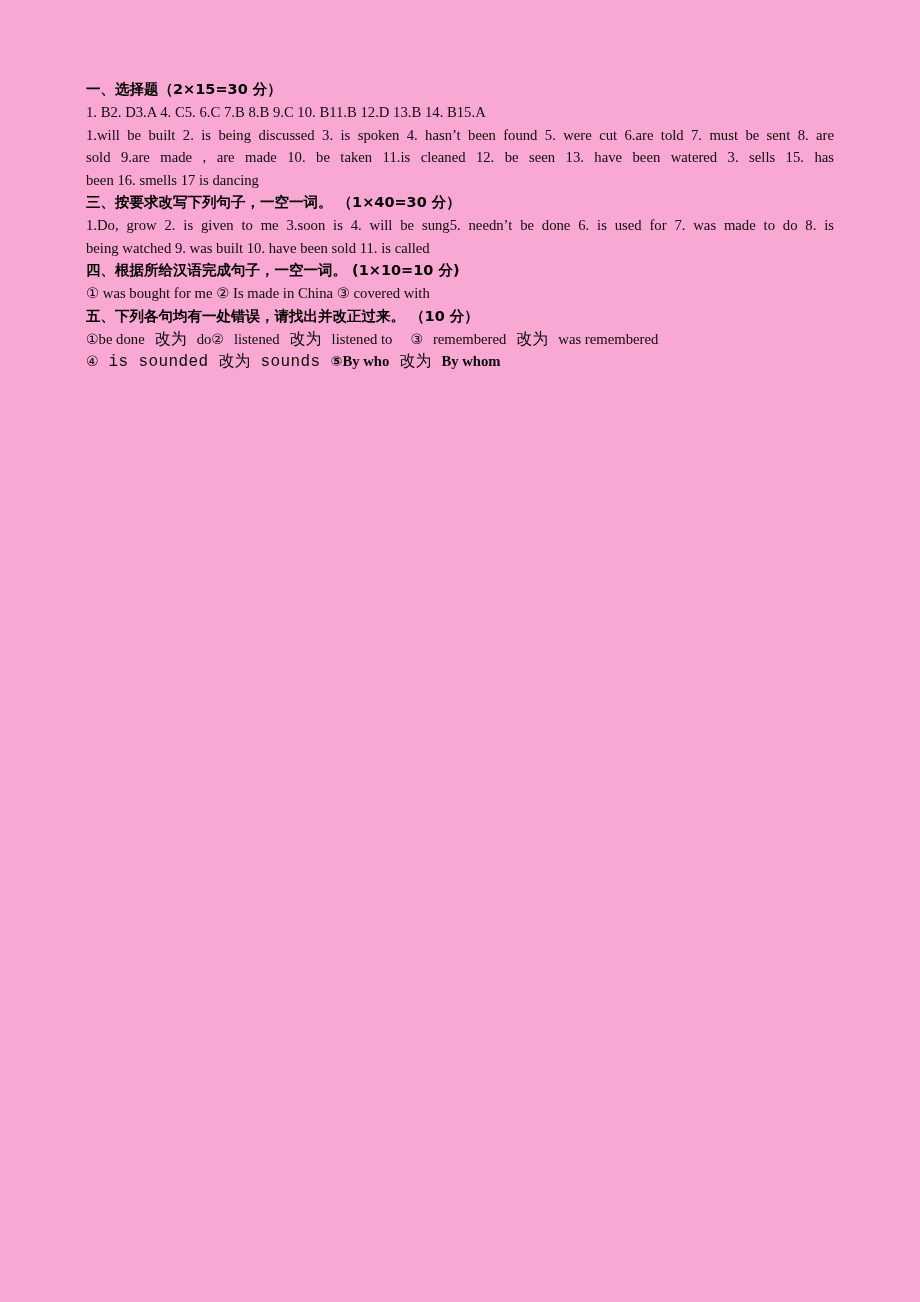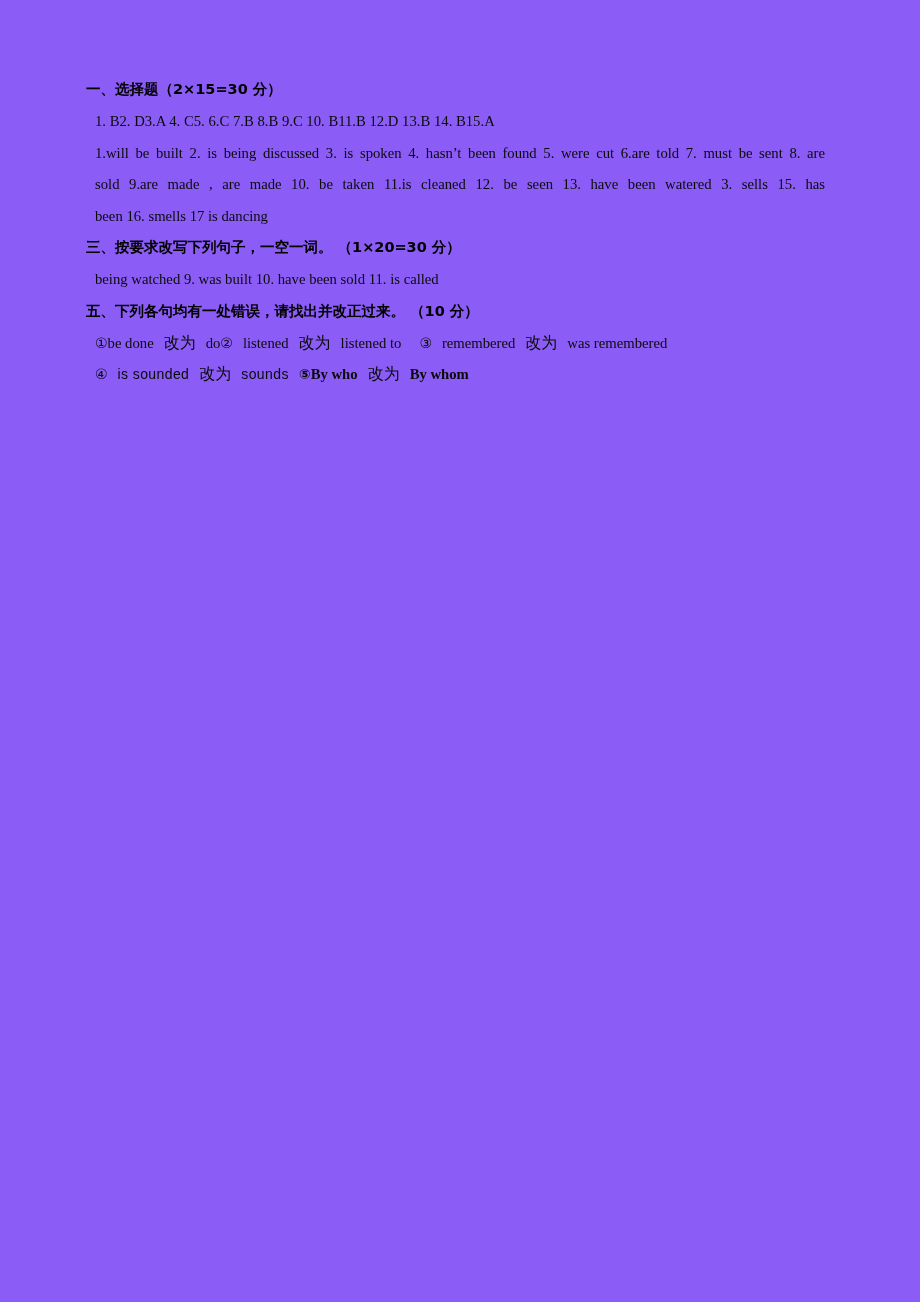--- a/index.html
+++ b/index.html
@@ -15,21 +15,21 @@
     font-family: "Liberation Serif", "DejaVu Serif", serif;
     color: #000000;
     overflow: hidden;
   }
   .page {
     position: absolute;
     left: 0;
     top: 0;
     width: 920px;
     height: 1302px;
-    background: #8b5cf6;
+    background: #f9a8d4;
   }
   .content {
     position: absolute;
     left: 86px;
     top: 78px;
     width: 748px;
   }
   
   .heading {
     font-family: "DejaVu Sans", "Liberation Sans", sans-serif;
@@ -45,21 +45,21 @@
   .heading .note {
     font-family: "DejaVu Sans", "Liberation Sans", sans-serif;
     font-weight: bold;
     font-size: 13px;
   }
   
   .answers {
     font-family: "Liberation Serif", "DejaVu Serif", serif;
     font-size: 14.7px;
     line-height: 22.5px;
-    margin: 9px;
+    margin: 0;
     padding: 0;
     text-align: justify;
     text-justify: inter-word;
     color: #0a0a0a;
   }
   .answers.justified {
     text-align-last: justify;
   }
   .answers.last-left {
     text-align-last: left;
@@ -70,22 +70,22 @@
   }
   .answers .sp-wide {
     display: inline-block;
     width: 18px;
   }
   .cjk {
     font-family: "DejaVu Sans", "Liberation Sans", sans-serif;
     font-size: 16px;
   }
   .mono {
-    font-family: Liberation Sans, sans-serif;
-    font-size: 14px;
+    font-family: Liberation Mono, monospace;
+    font-size: 16px;
     letter-spacing: 0.4px;
   }
   .bold-latin {
     font-weight: bold;
   }
   .circled {
     font-family: "DejaVu Sans", "Liberation Sans", sans-serif;
     font-size: 14px;
   }
   .block {
@@ -103,25 +103,28 @@
       <p class="answers last-left">1. B2. D3.A 4. C5. 6.C 7.B 8.B 9.C 10. B11.B 12.D 13.B 14. B15.A</p>
     </div>
 
     <div class="block">
       <p class="answers justified">1.will be built    2. is being discussed 3. is spoken 4. hasn’t been found 5. were cut 6.are told 7. must be sent 8. are</p>
       <p class="answers justified">sold    9.are made , are made 10. be taken    11.is cleaned 12. be seen    13. have been watered 3. sells 15. has</p>
       <p class="answers last-left">been 16. smells 17 is dancing</p>
     </div>
 
     <div class="block">
-      <p class="heading">三、按要求改写下列句子，一空一词。 （1×20=30 分）</p>
+      <p class="heading">三、按要求改写下列句子，一空一词。 （1×40=30 分）</p>
+      <p class="answers justified">1.Do, grow 2. is given to me 3.soon is 4. will be sung5. needn’t be done 6. is used for 7. was made to do 8. is</p>
       <p class="answers last-left">being watched 9. was built 10. have been sold 11. is called</p>
     </div>
 
     <div class="block">
+      <p class="heading">四、根据所给汉语完成句子，一空一词。 (1×10=10 分)</p>
+      <p class="answers last-left">① was bought for me  ②  Is made in China  ③  covered with</p>
     </div>
 
     <div class="block">
       <p class="heading">五、下列各句均有一处错误，请找出并改正过来。 （10 分）</p>
       <p class="answers last-left"><span class="circled">①</span><span>be done</span><span class="sp"></span><span class="cjk">改为</span><span class="sp"></span><span>do</span><span class="circled">②</span><span class="sp"></span><span>listened</span><span class="sp"></span><span class="cjk">改为</span><span class="sp"></span><span>listened to</span><span class="sp-wide"></span><span class="circled">③</span><span class="sp"></span><span>remembered</span><span class="sp"></span><span class="cjk">改为</span><span class="sp"></span><span>was remembered</span></p>
 
       <p class="answers last-left"><span class="circled">④</span><span class="sp"></span><span class="mono">is sounded</span><span class="sp"></span><span class="cjk">改为</span><span class="sp"></span><span class="mono">sounds</span><span class="sp"></span><span class="circled bold-latin">⑤</span><span class="bold-latin">By who</span><span class="sp"></span><span class="cjk">改为</span><span class="sp"></span><span class="bold-latin">By whom</span></p>
     </div>
 
   </div>

